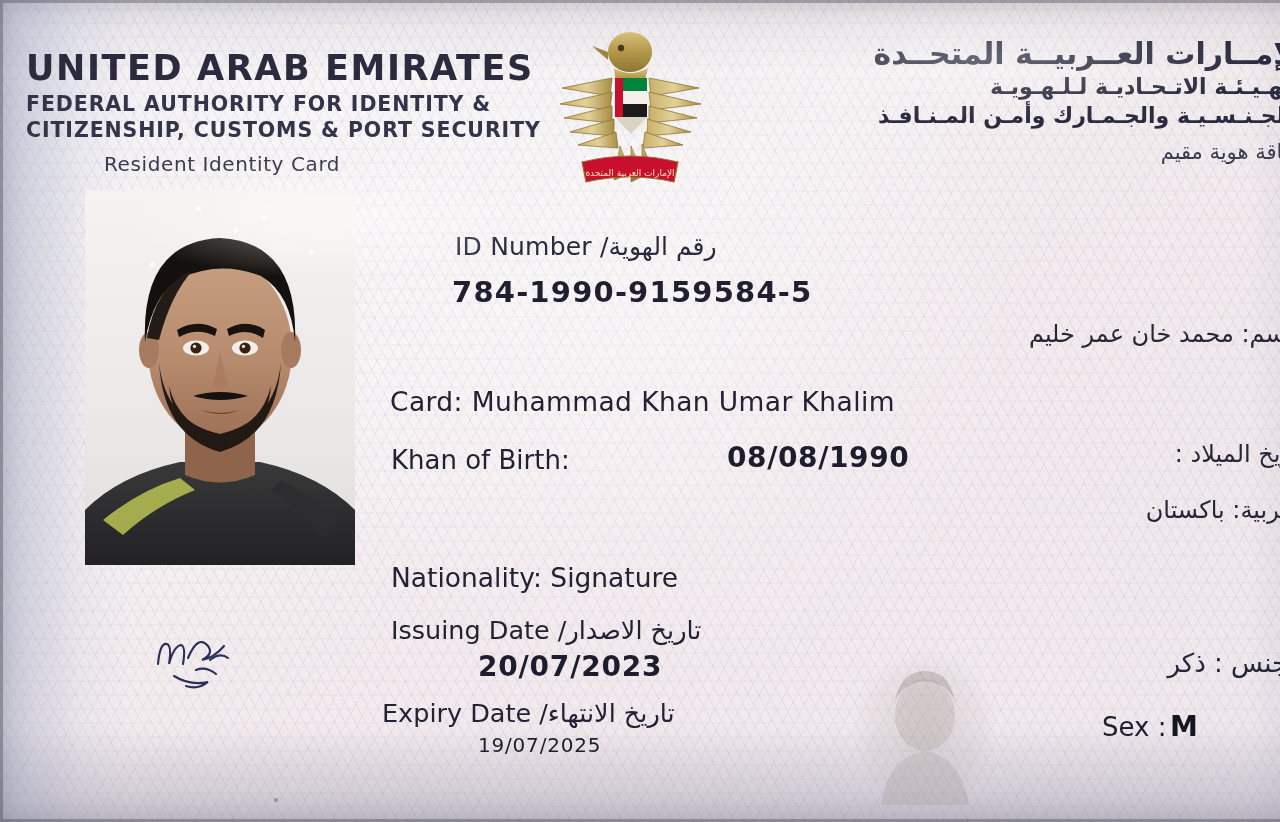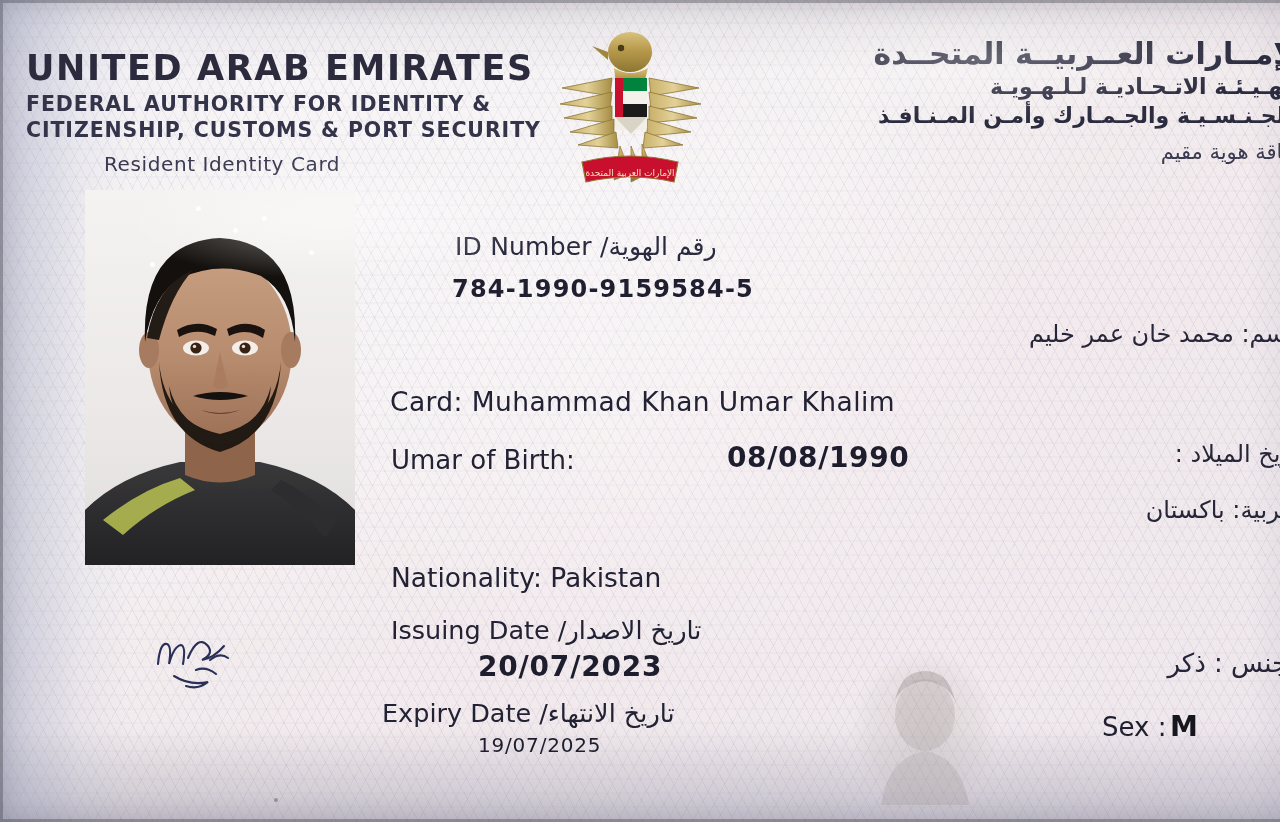--- a/index.html
+++ b/index.html
@@ -166,21 +166,21 @@
     white-space: nowrap;
   }
   .idnum-label {
     left: 455px; top: 232px;
     font-size: 25px;
     letter-spacing: 0.2px;
     color: #2a2a3e;
   }
   .idnum-value {
     left: 452px; top: 275px;
-    font-size: 24px;
+    font-size: 29px;
     font-weight: 600;
     letter-spacing: 1.2px;
     color: #1f1f30;
   }
   .name-ar {
     right: 22px; top: 320px;
     font-size: 24px;
     direction: rtl;
     text-align: right;
     color: #262638;
@@ -451,28 +451,28 @@
   <div class="fld name-ar">
     <span>الاسم:</span>
     <span>محمد خان عمر خليم</span>
   </div>
 
   <div class="fld name-en">
     <span>Card:</span>
     <span>Muhammad Khan Umar Khalim</span>
   </div>
 
-  <div class="fld dob-label">Umar of Birth:</div>
+  <div class="fld dob-label">Khan of Birth:</div>
   <div class="fld dob-value">08/08/1990</div>
   <div class="fld dob-ar">تاريخ الميلاد :</div>
 
   <div class="fld nat-ar">العربية: باكستان</div>
   <div class="fld nat-en">
     <span>Nationality:</span>
-    <span>Pakistan</span>
+    <span>Signature</span>
   </div>
 
   <div class="fld issue-label">Issuing Date /تاريخ الاصدار</div>
   <div class="fld issue-value">20/07/2023</div>
 
   <div class="fld expiry-label">Expiry Date /تاريخ الانتهاء</div>
   <div class="fld expiry-value">19/07/2025</div>
 
   <div class="fld sex-ar">الجنس : ذكر</div>
   <div class="fld sex-en">Sex :</div>

